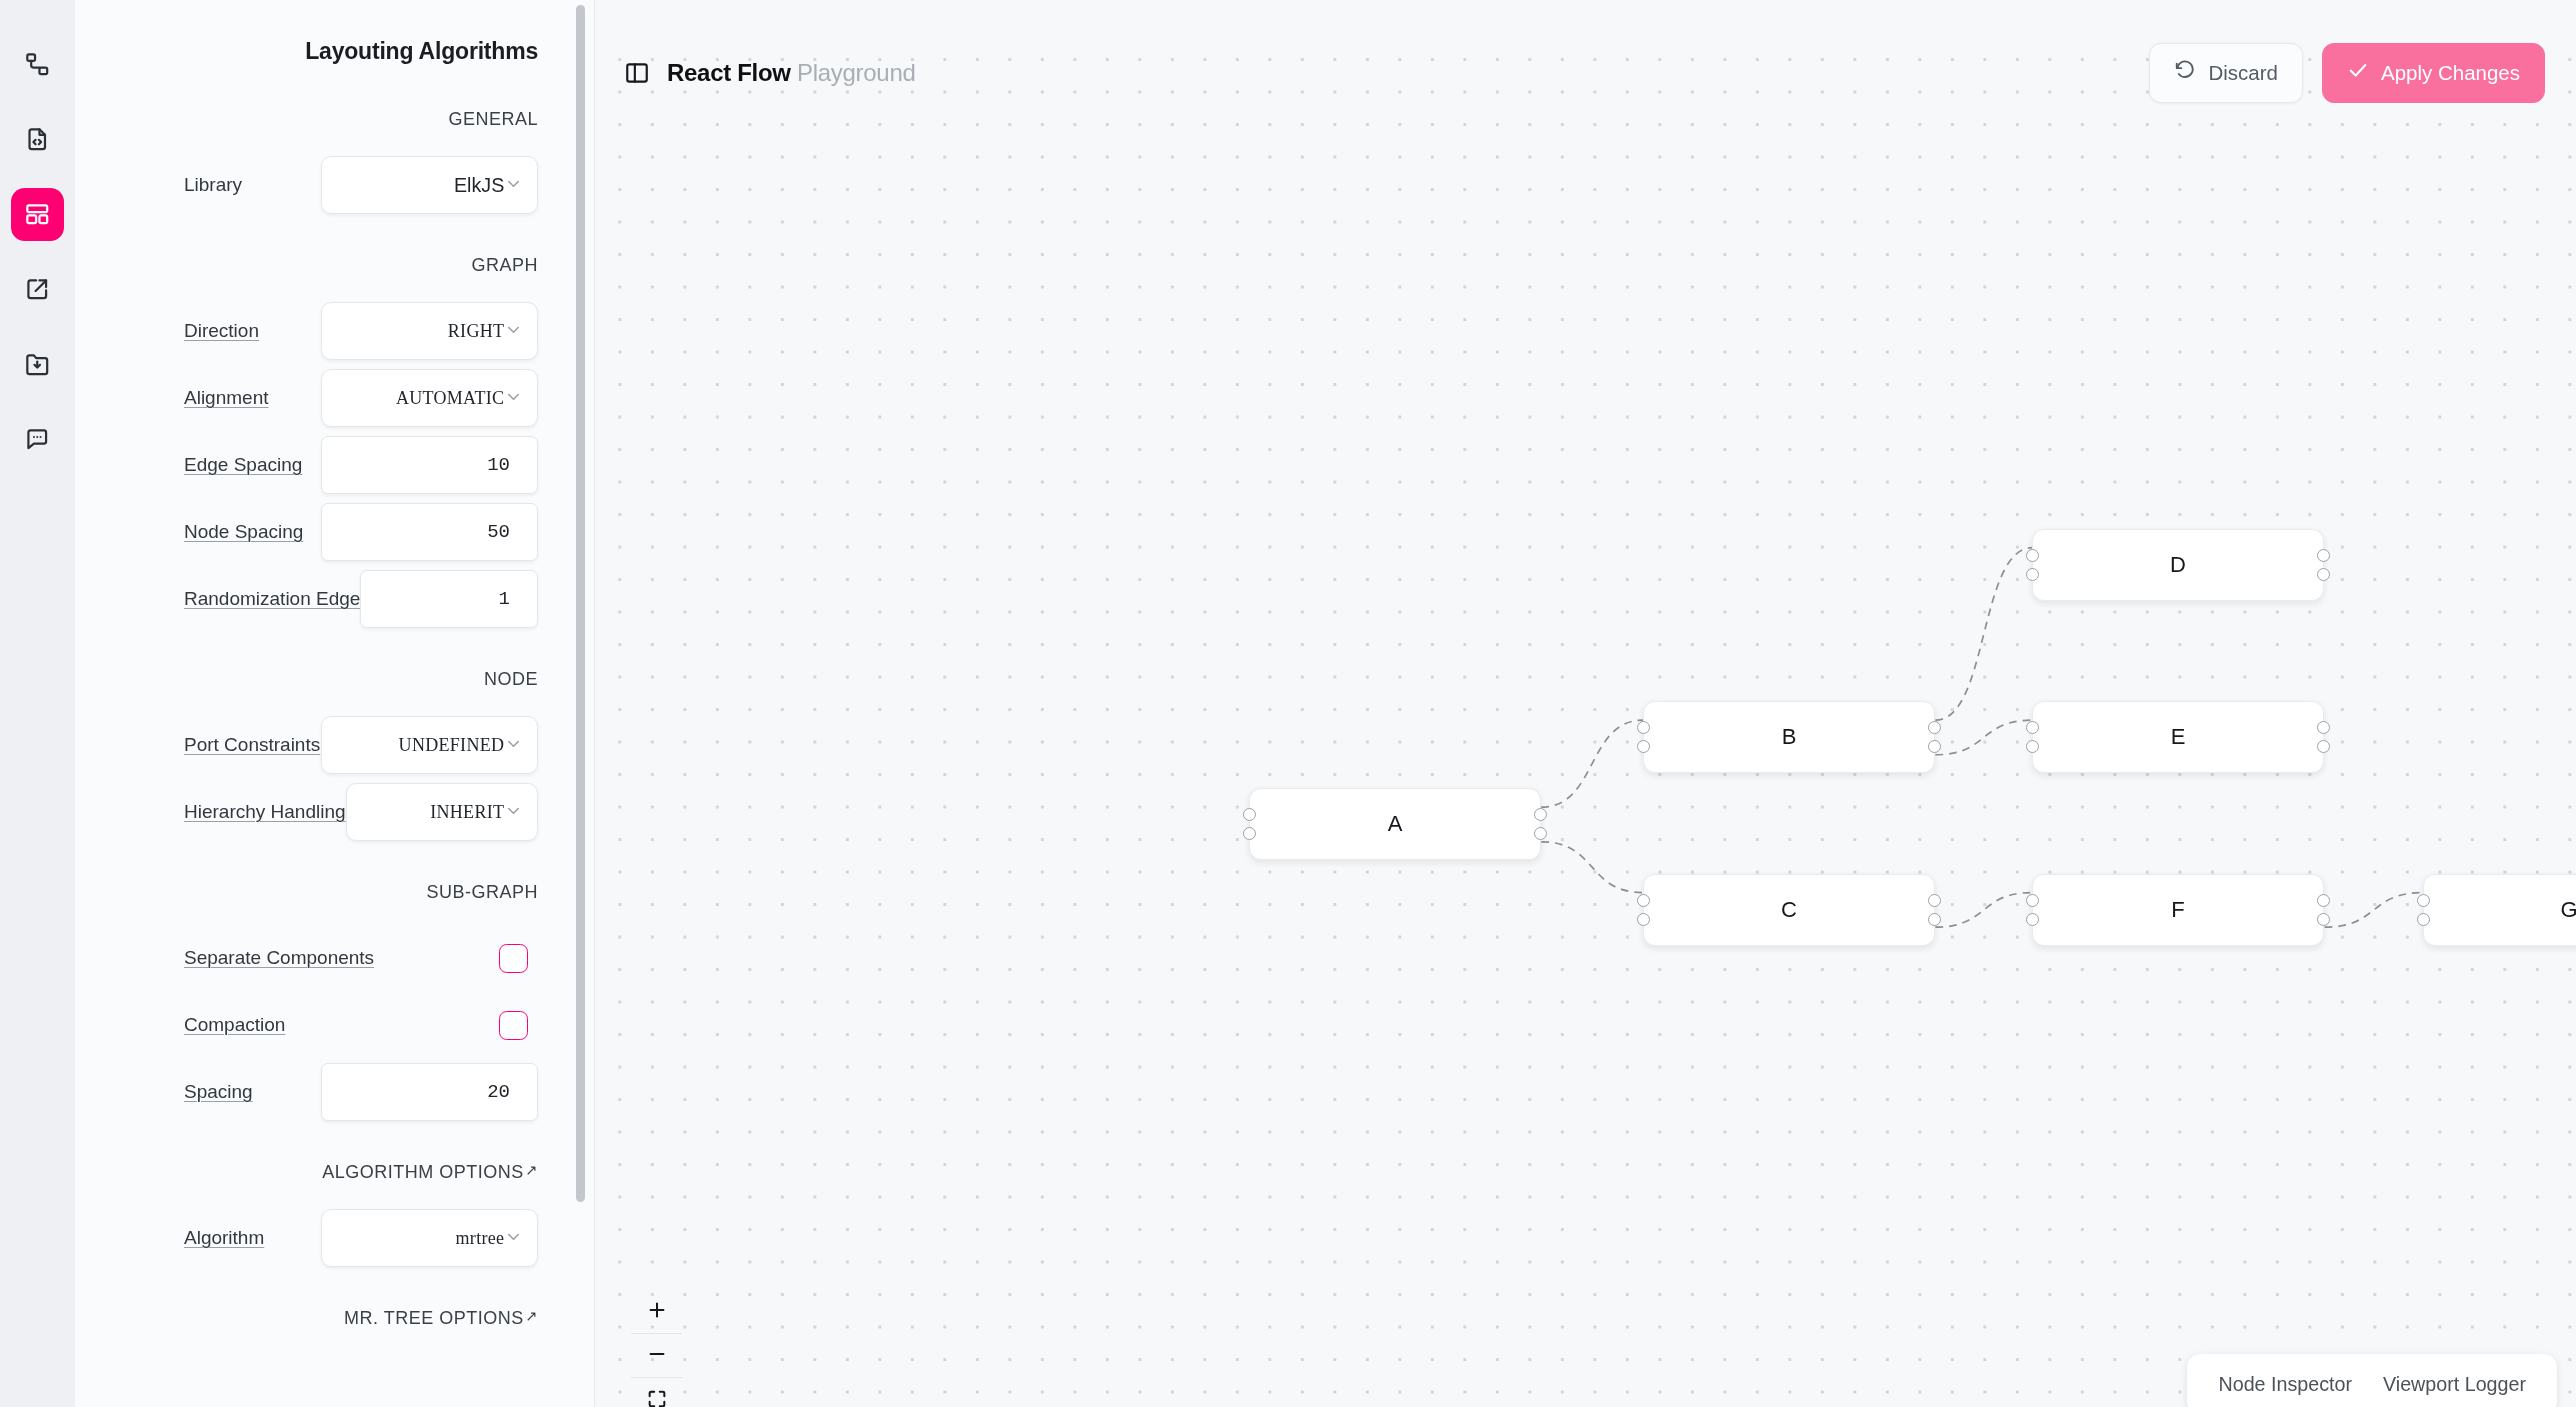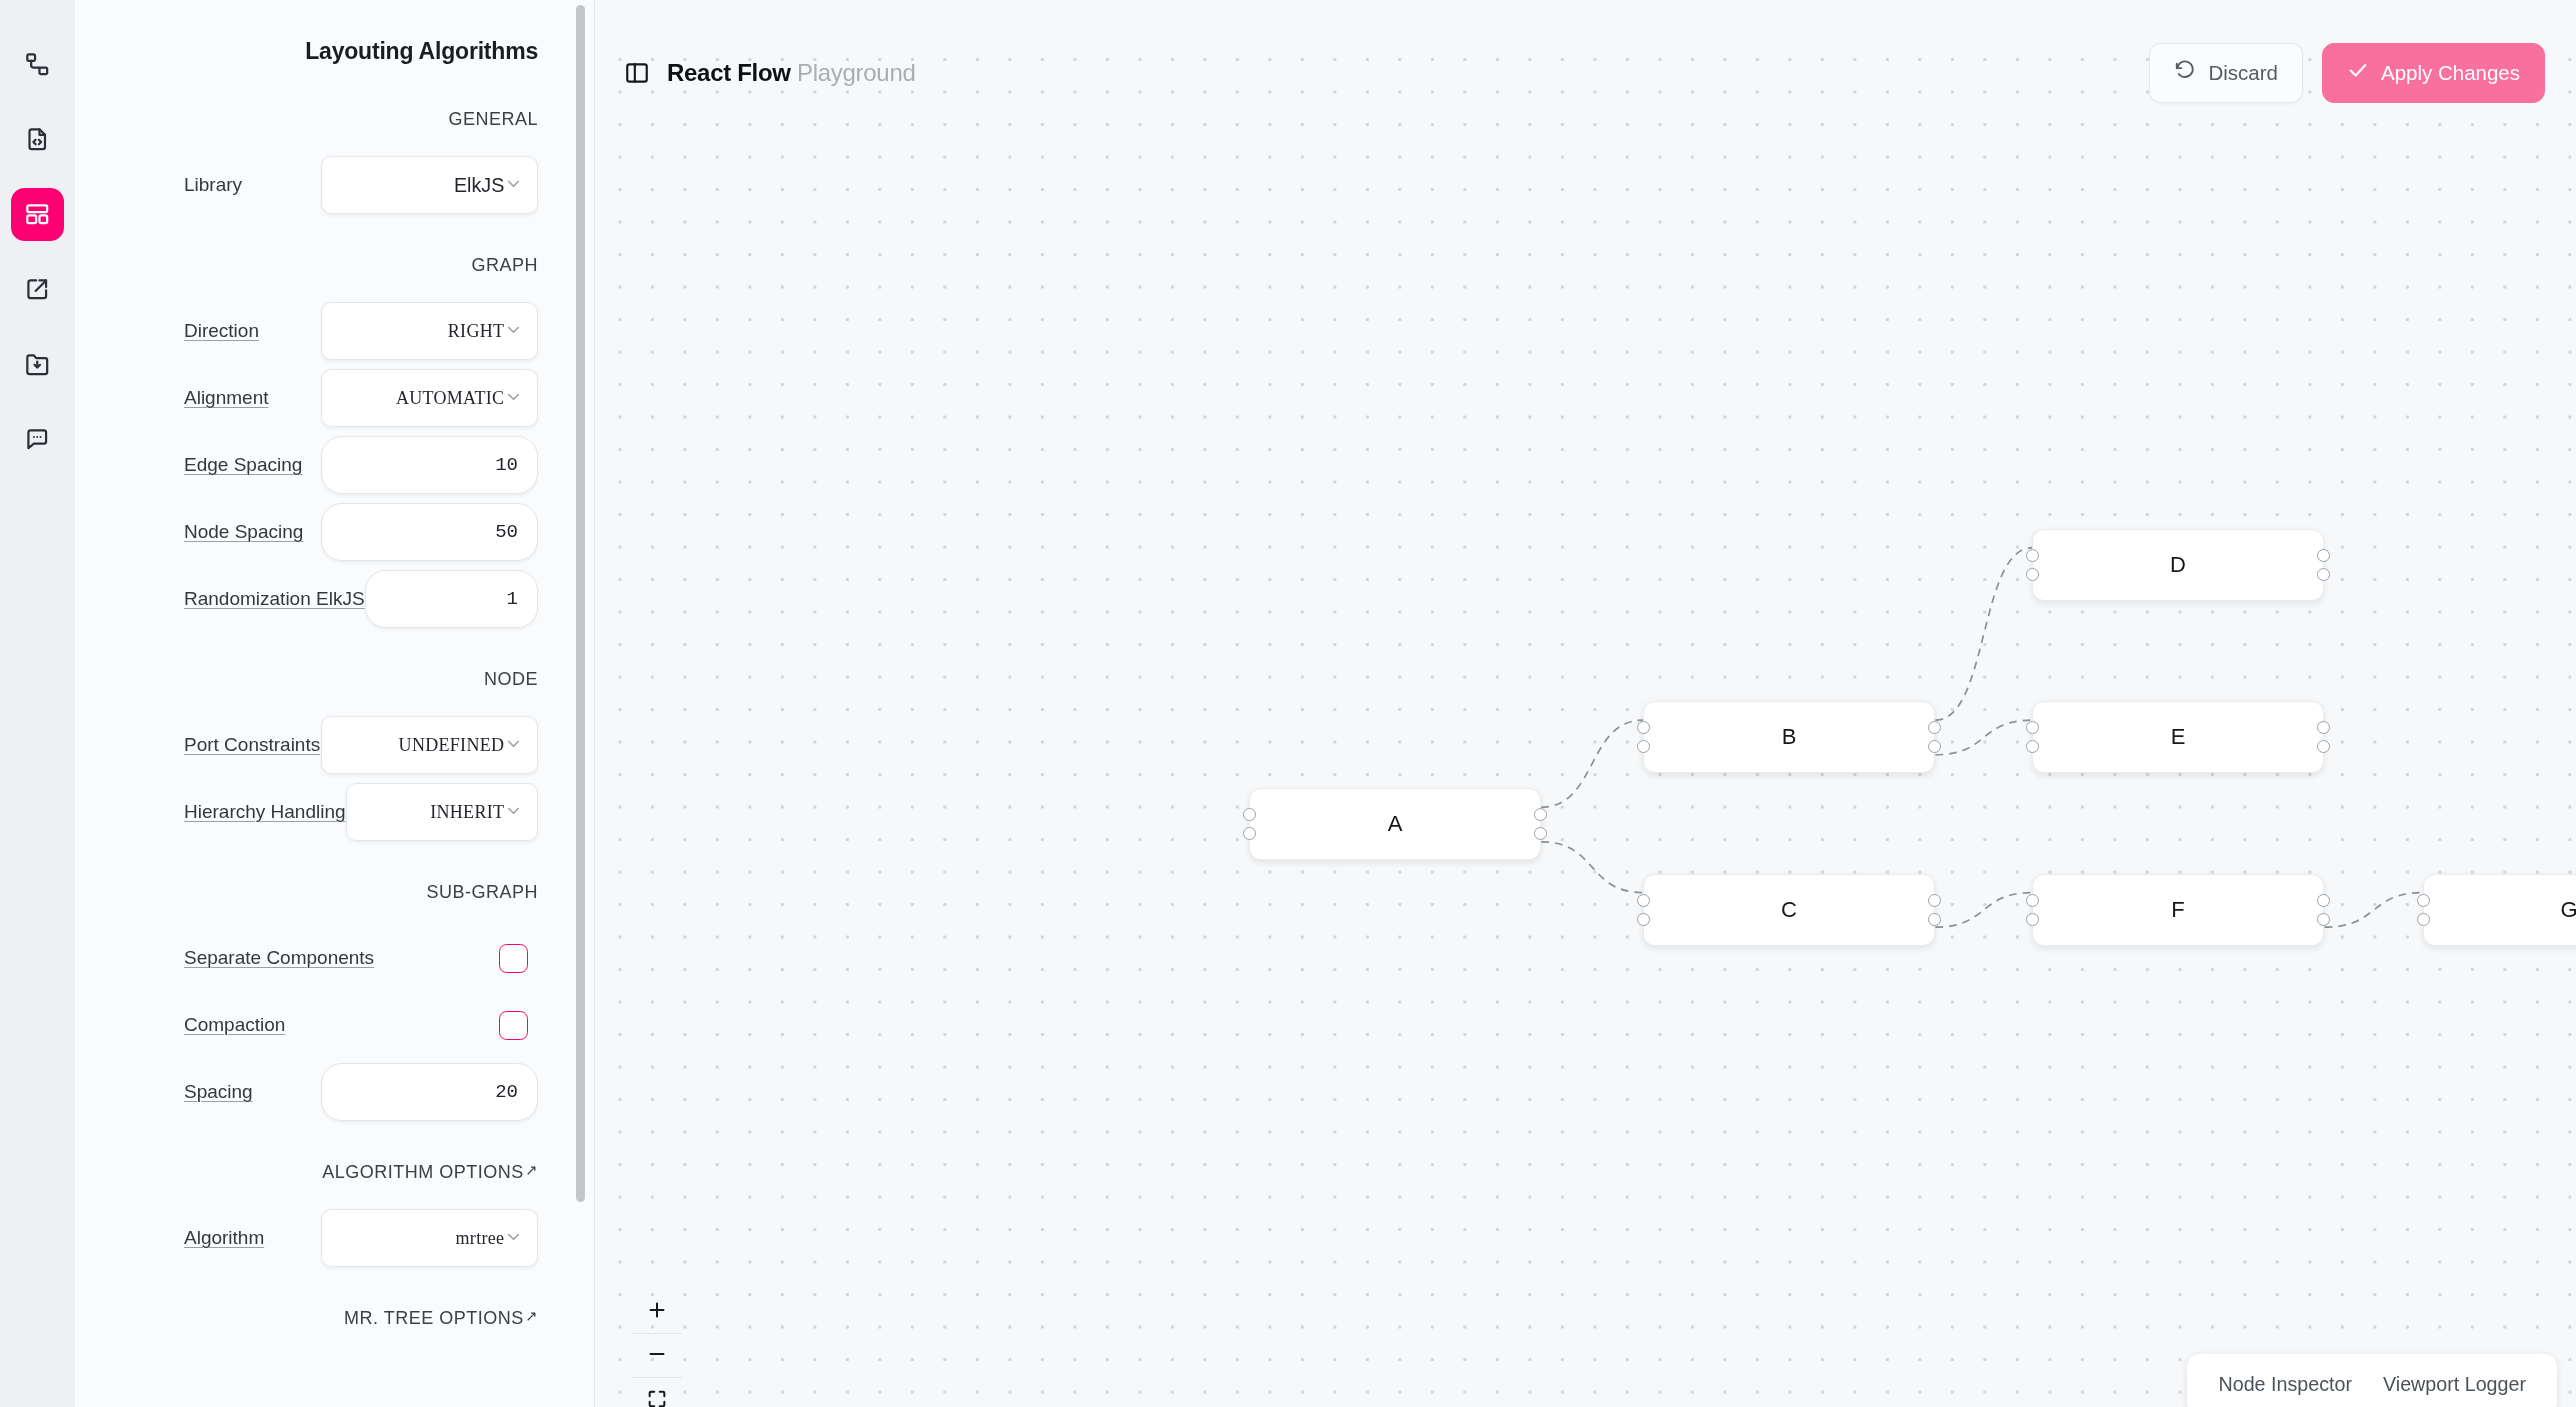--- a/index.html
+++ b/index.html
@@ -78,24 +78,24 @@
   .select .val {
     flex: 1; font-family: Liberation Serif, serif;
     font-size: 18px; color: #22262c; letter-spacing: 0.3px;
   }
   .select .val.sans { font-family: "Liberation Sans", sans-serif; font-size: 19.7px; letter-spacing: 0; }
   .chev { width: 19px; height: 19px; color: #9aa1a9; flex: 0 0 19px; }
 
   .num {
     width: 217px; height: 58px;
     background: #ffffff;
-    border: 0.9px solid #e4e7ea; border-radius: 21px;
+    border: 0.9px solid #e4e7ea; border-radius: 7px;
     box-shadow: 0 1.7px 3.4px rgba(22,26,32,.05);
     display: flex; align-items: center; justify-content: flex-end;
-    padding: 0 19px;
+    padding: 0 27px;
     font-family: "Liberation Mono", monospace;
     font-size: 19px; color: #22262c;
     cursor: text;
   }
   .chk {
     width: 29px; height: 29px; border-radius: 7.7px;
     border: 1.7px solid #ff0072; background: #ffffff;
     cursor: pointer; margin-right: 10.3px;
   }
 
@@ -292,21 +292,21 @@
           </div>
           <div class="row">
             <span class="lbl hint">Edge Spacing</span>
             <div class="num">10</div>
           </div>
           <div class="row">
             <span class="lbl hint">Node Spacing</span>
             <div class="num">50</div>
           </div>
           <div class="row">
-            <span class="lbl hint">Randomization ElkJS</span>
+            <span class="lbl hint">Randomization Edge</span>
             <div class="num">1</div>
           </div>
           <div class="gap-lg"></div>
           <div class="section-head"><span>NODE</span></div>
           <div class="row">
             <span class="lbl hint">Port Constraints</span>
             <div class="select">
               <span class="val">UNDEFINED</span>
               <span><svg class="chev" viewBox="0 0 24 24" fill="none" stroke="currentColor" stroke-width="2" stroke-linecap="round" stroke-linejoin="round">
                   <path d="M6 9.5 12 15.5 18 9.5"></path>

